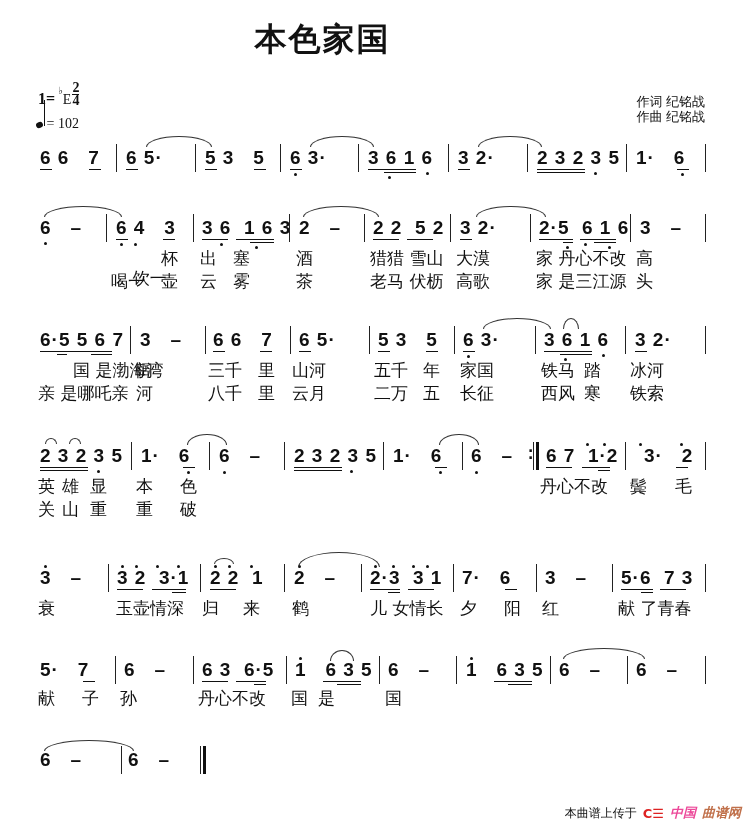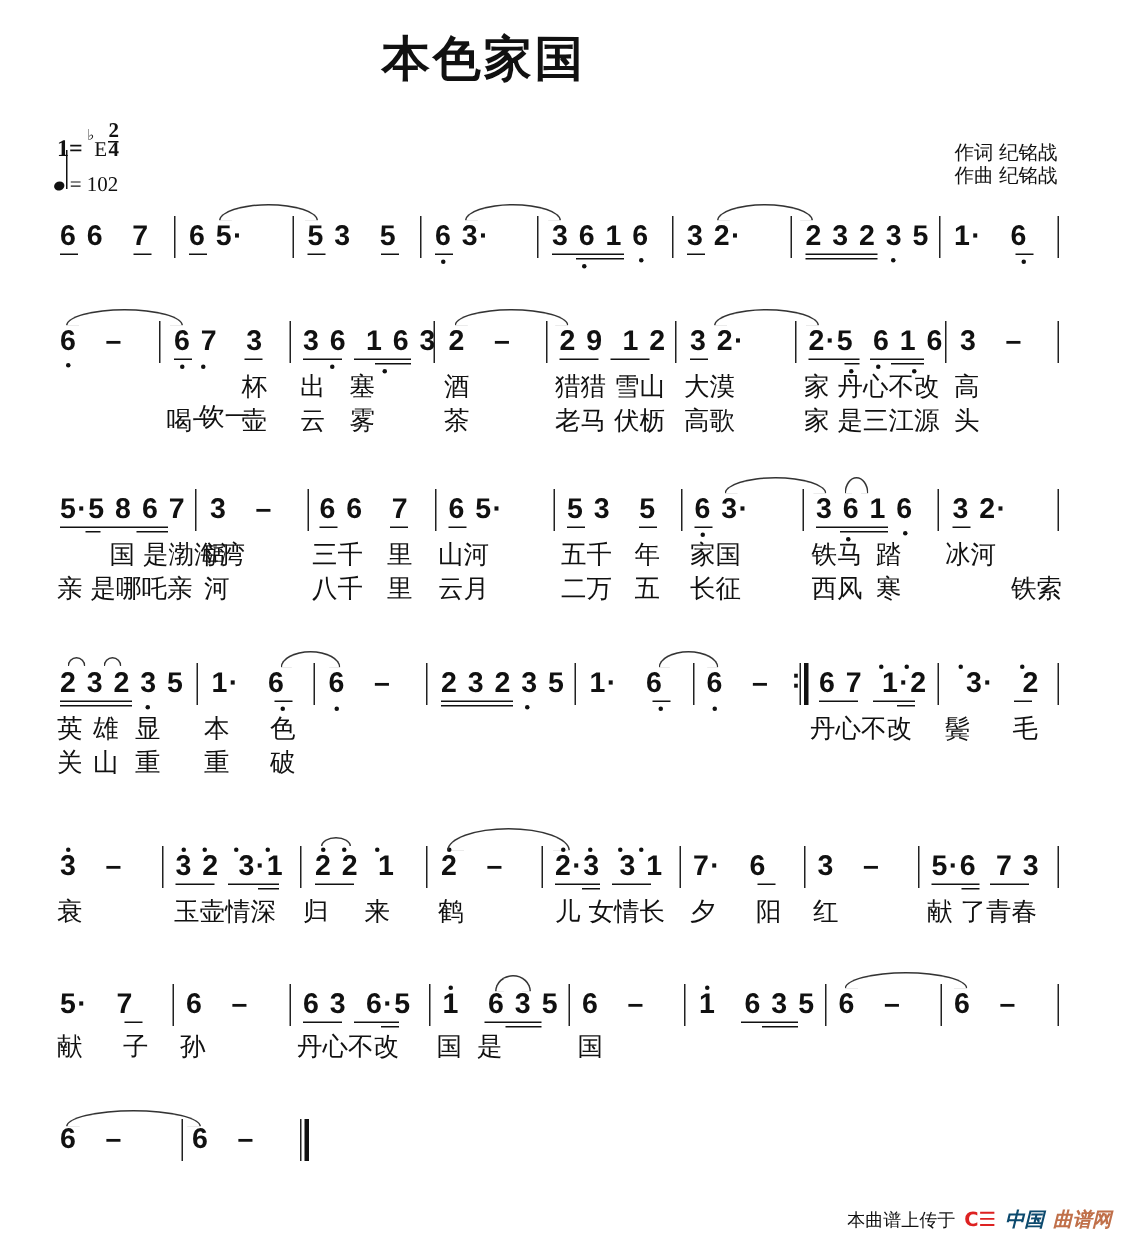--- a/index.html
+++ b/index.html
@@ -22,21 +22,21 @@
   .rep .dots { position:absolute; left:0; top:6px; font-weight:bold; font-size: 14px; line-height: 7px; }
   .rep .thin { position:absolute; left:5px; top:0; width:1px; height:28px; background:#222; }
   .rep .thick { position:absolute; left:8px; top:0; width:3px; height:28px; background:#111; }
   .n { position: absolute; font-family: "Liberation Sans", sans-serif; font-weight: bold; font-size: 19px; line-height: 20px; white-space: pre; letter-spacing: 1px; }
   .ul1 { position:absolute; height:1px; background:#111; }
   .dotb { position:absolute; width:3px; height:3px; background:#111; border-radius:50%; }
   .slur { position:absolute; border: 1px solid #333; border-bottom: none; border-radius: 50% 50% 0 0 / 100% 100% 0 0; height: 10px; }
   .lyr { position: absolute; font-family: "DejaVu Sans", sans-serif; font-size: 17px; line-height: 20px; white-space: pre; }
   .footer { position: absolute; right: 10px; bottom: 8px; font-size: 12px; font-family: "DejaVu Sans", sans-serif; display:flex; align-items:center; gap:6px; }
   .logo-mark { color: #d22; font-weight: bold; font-size: 13px; }
-  .logo-a { color: #0c4a6e; font-weight: bold; font-style: italic; font-size: 13px; }
+  .logo-a { color: #ec4899; font-weight: bold; font-style: italic; font-size: 13px; }
   .logo-b { color: #c0704a; font-weight: bold; font-style: italic; font-size: 13px; }
 </style>
 </head>
 <body>
 
 <div class="title">本色家国</div>
 
 <div class="key">
   <span class="one">1=</span><span class="flat">♭</span><span>E</span><span class="ts"><span>2</span><span class="line"></span><span>4</span></span>
 </div>
@@ -87,36 +87,36 @@
   <div class="barline" style="left:705px;top:4px;"></div>
   <div class="slur" style="left:146px;top:-4px;width:64px;"></div>
   <div class="slur" style="left:310px;top:-4px;width:62px;"></div>
   <div class="slur" style="left:478px;top:-4px;width:62px;"></div>
 </div>
 
 <div class="row" style="top:208px;">
   <div class="n" style="left:40px;top:10px;">6   –</div>
   <div class="dotb" style="left:44px;top:34px;"></div>
   <div class="barline" style="left:106px;top:6px;"></div>
-  <div class="n" style="left:116px;top:10px;">6 7   3</div>
+  <div class="n" style="left:116px;top:10px;">6 4   3</div>
   <div class="ul1" style="left:116px;top:31px;width:12px;"></div>
     <div class="ul1" style="left:163px;top:31px;width:12px;"></div>
   <div class="dotb" style="left:120px;top:35px;"></div>
     <div class="dotb" style="left:134px;top:35px;"></div>
   <div class="barline" style="left:193px;top:6px;"></div>
   <div class="n" style="left:202px;top:10px;">3 6  1 6 3</div>
   <div class="ul1" style="left:202px;top:31px;width:26px;"></div>
     <div class="ul1" style="left:236px;top:31px;width:38px;"></div>
     <div class="ul1" style="left:250px;top:34px;width:24px;"></div>
   <div class="dotb" style="left:220px;top:35px;"></div>
     <div class="dotb" style="left:255px;top:38px;"></div>
   <div class="barline" style="left:289px;top:6px;"></div>
   <div class="n" style="left:299px;top:10px;">2   –</div>
   <div class="barline" style="left:364px;top:6px;"></div>
-  <div class="n" style="left:373px;top:10px;">2 9  1 2</div>
+  <div class="n" style="left:373px;top:10px;">2 2  5 2</div>
   <div class="ul1" style="left:373px;top:31px;width:26px;"></div>
     <div class="ul1" style="left:407px;top:31px;width:26px;"></div>
   <div class="barline" style="left:450px;top:6px;"></div>
   <div class="n" style="left:460px;top:10px;">3 2·</div>
   <div class="ul1" style="left:460px;top:31px;width:12px;"></div>
   <div class="barline" style="left:530px;top:6px;"></div>
   <div class="n" style="left:539px;top:10px;">2·5  6 1 6</div>
   <div class="ul1" style="left:539px;top:31px;width:34px;"></div>
     <div class="ul1" style="left:563px;top:34px;width:10px;"></div>
   <div class="ul1" style="left:580px;top:31px;width:36px;"></div>
@@ -146,21 +146,21 @@
   <div class="lyr" style="left:200px;top:63px;">云</div>
   <div class="lyr" style="left:233px;top:63px;">雾</div>
   <div class="lyr" style="left:296px;top:63px;">茶</div>
   <div class="lyr" style="left:370px;top:63px;">老马 伏枥</div>
   <div class="lyr" style="left:456px;top:63px;">高歌</div>
   <div class="lyr" style="left:536px;top:63px;">家 是三江源</div>
   <div class="lyr" style="left:636px;top:63px;">头</div>
 </div>
 
 <div class="row" style="top:324px;">
-  <div class="n" style="left:40px;top:6px;">5·5 8 6 7</div>
+  <div class="n" style="left:40px;top:6px;">6·5 5 6 7</div>
   <div class="ul1" style="left:40px;top:27px;width:72px;"></div>
     <div class="ul1" style="left:57px;top:30px;width:10px;"></div>
     <div class="ul1" style="left:91px;top:30px;width:21px;"></div>
   <div class="barline" style="left:130px;top:2px;"></div>
   <div class="n" style="left:140px;top:6px;">3   –</div>
   <div class="barline" style="left:205px;top:2px;"></div>
   <div class="n" style="left:213px;top:6px;">6 6   7</div>
   <div class="ul1" style="left:213px;top:27px;width:12px;"></div>
     <div class="ul1" style="left:260px;top:27px;width:12px;"></div>
   <div class="barline" style="left:290px;top:2px;"></div>
@@ -200,21 +200,21 @@
   <div class="lyr" style="left:38px;top:59px;">亲 是哪吒亲</div>
   <div class="lyr" style="left:136px;top:59px;">河</div>
   <div class="lyr" style="left:208px;top:59px;">八千</div>
   <div class="lyr" style="left:258px;top:59px;">里</div>
   <div class="lyr" style="left:292px;top:59px;">云月</div>
   <div class="lyr" style="left:374px;top:59px;">二万</div>
   <div class="lyr" style="left:423px;top:59px;">五</div>
   <div class="lyr" style="left:460px;top:59px;">长征</div>
   <div class="lyr" style="left:541px;top:59px;">西风</div>
   <div class="lyr" style="left:584px;top:59px;">寒</div>
-  <div class="lyr" style="left:630px;top:59px;margin-left:44px;">铁索</div>
+  <div class="lyr" style="left:630px;top:59px;">铁索</div>
 </div>
 
 <div class="row" style="top:438px;">
   <div class="n" style="left:40px;top:8px;">2 3 2 3 5</div>
   <div class="ul1" style="left:40px;top:29px;width:48px;"></div>
     <div class="ul1" style="left:40px;top:32px;width:48px;"></div>
     <div class="dotb" style="left:97px;top:32px;"></div>
   <div class="slur" style="left:45px;top:0px;width:10px;height:5px;"></div>
   <div class="slur" style="left:69px;top:0px;width:10px;height:5px;"></div>
   <div class="barline" style="left:131px;top:4px;"></div>

